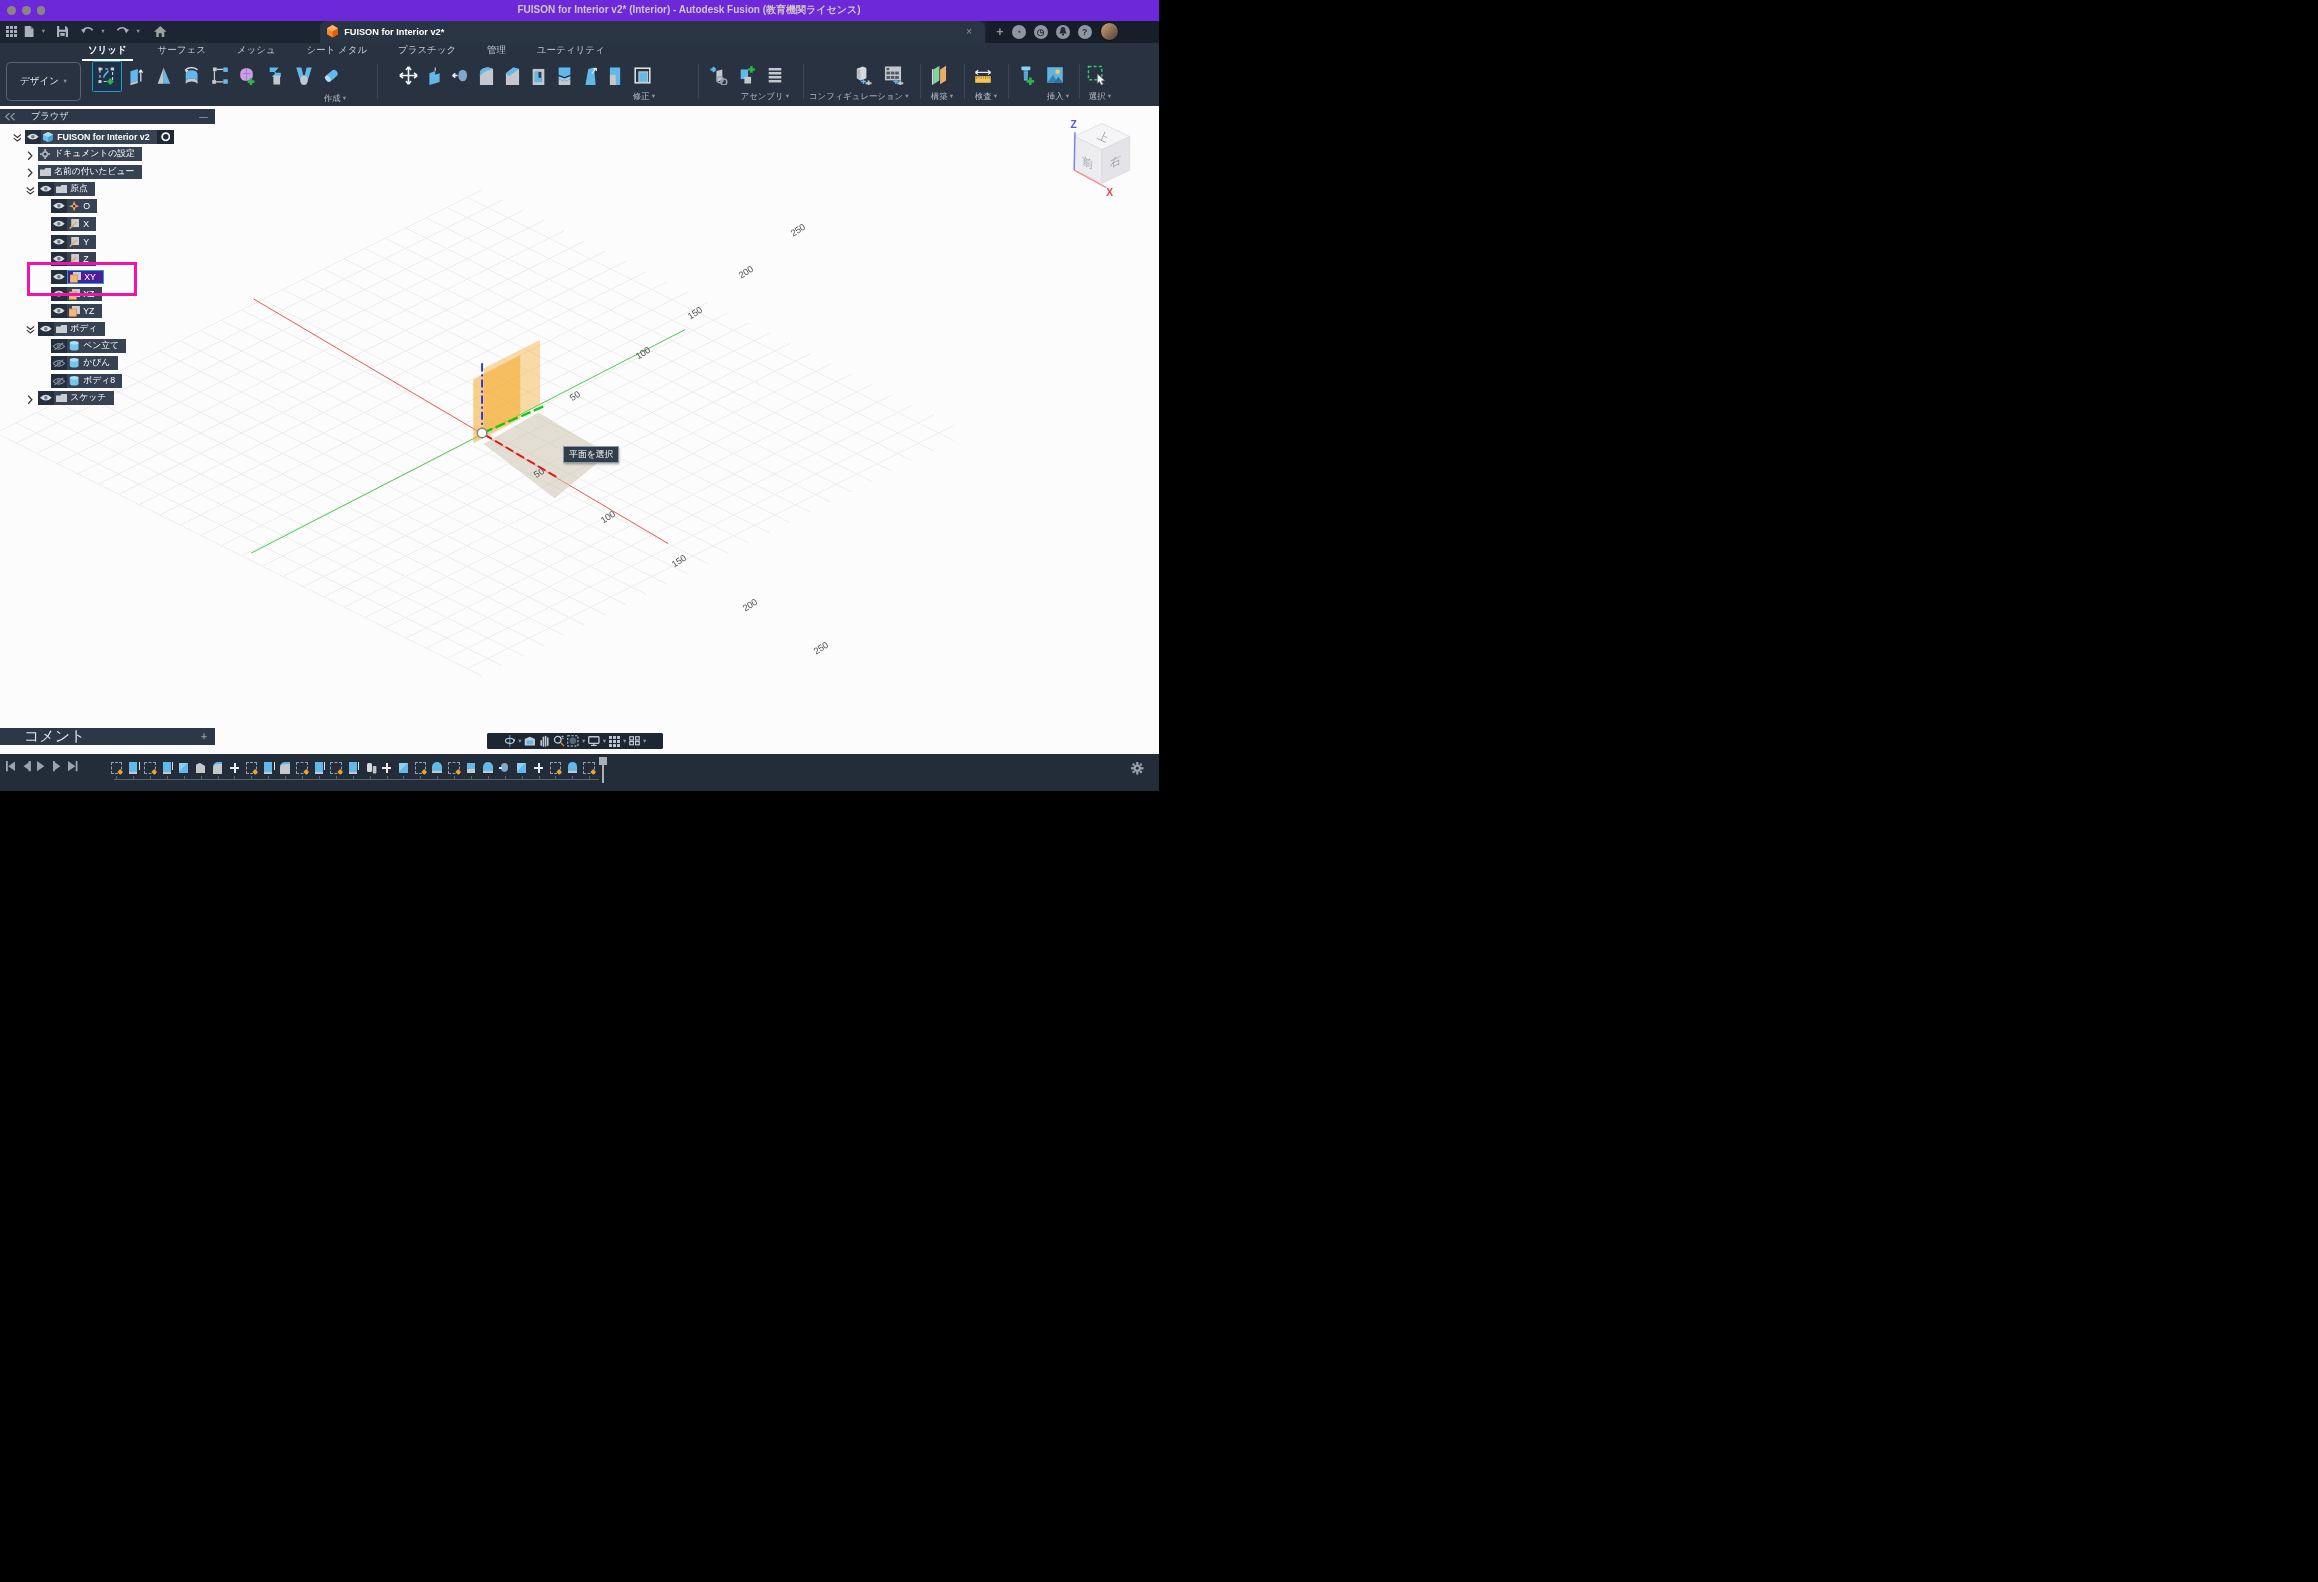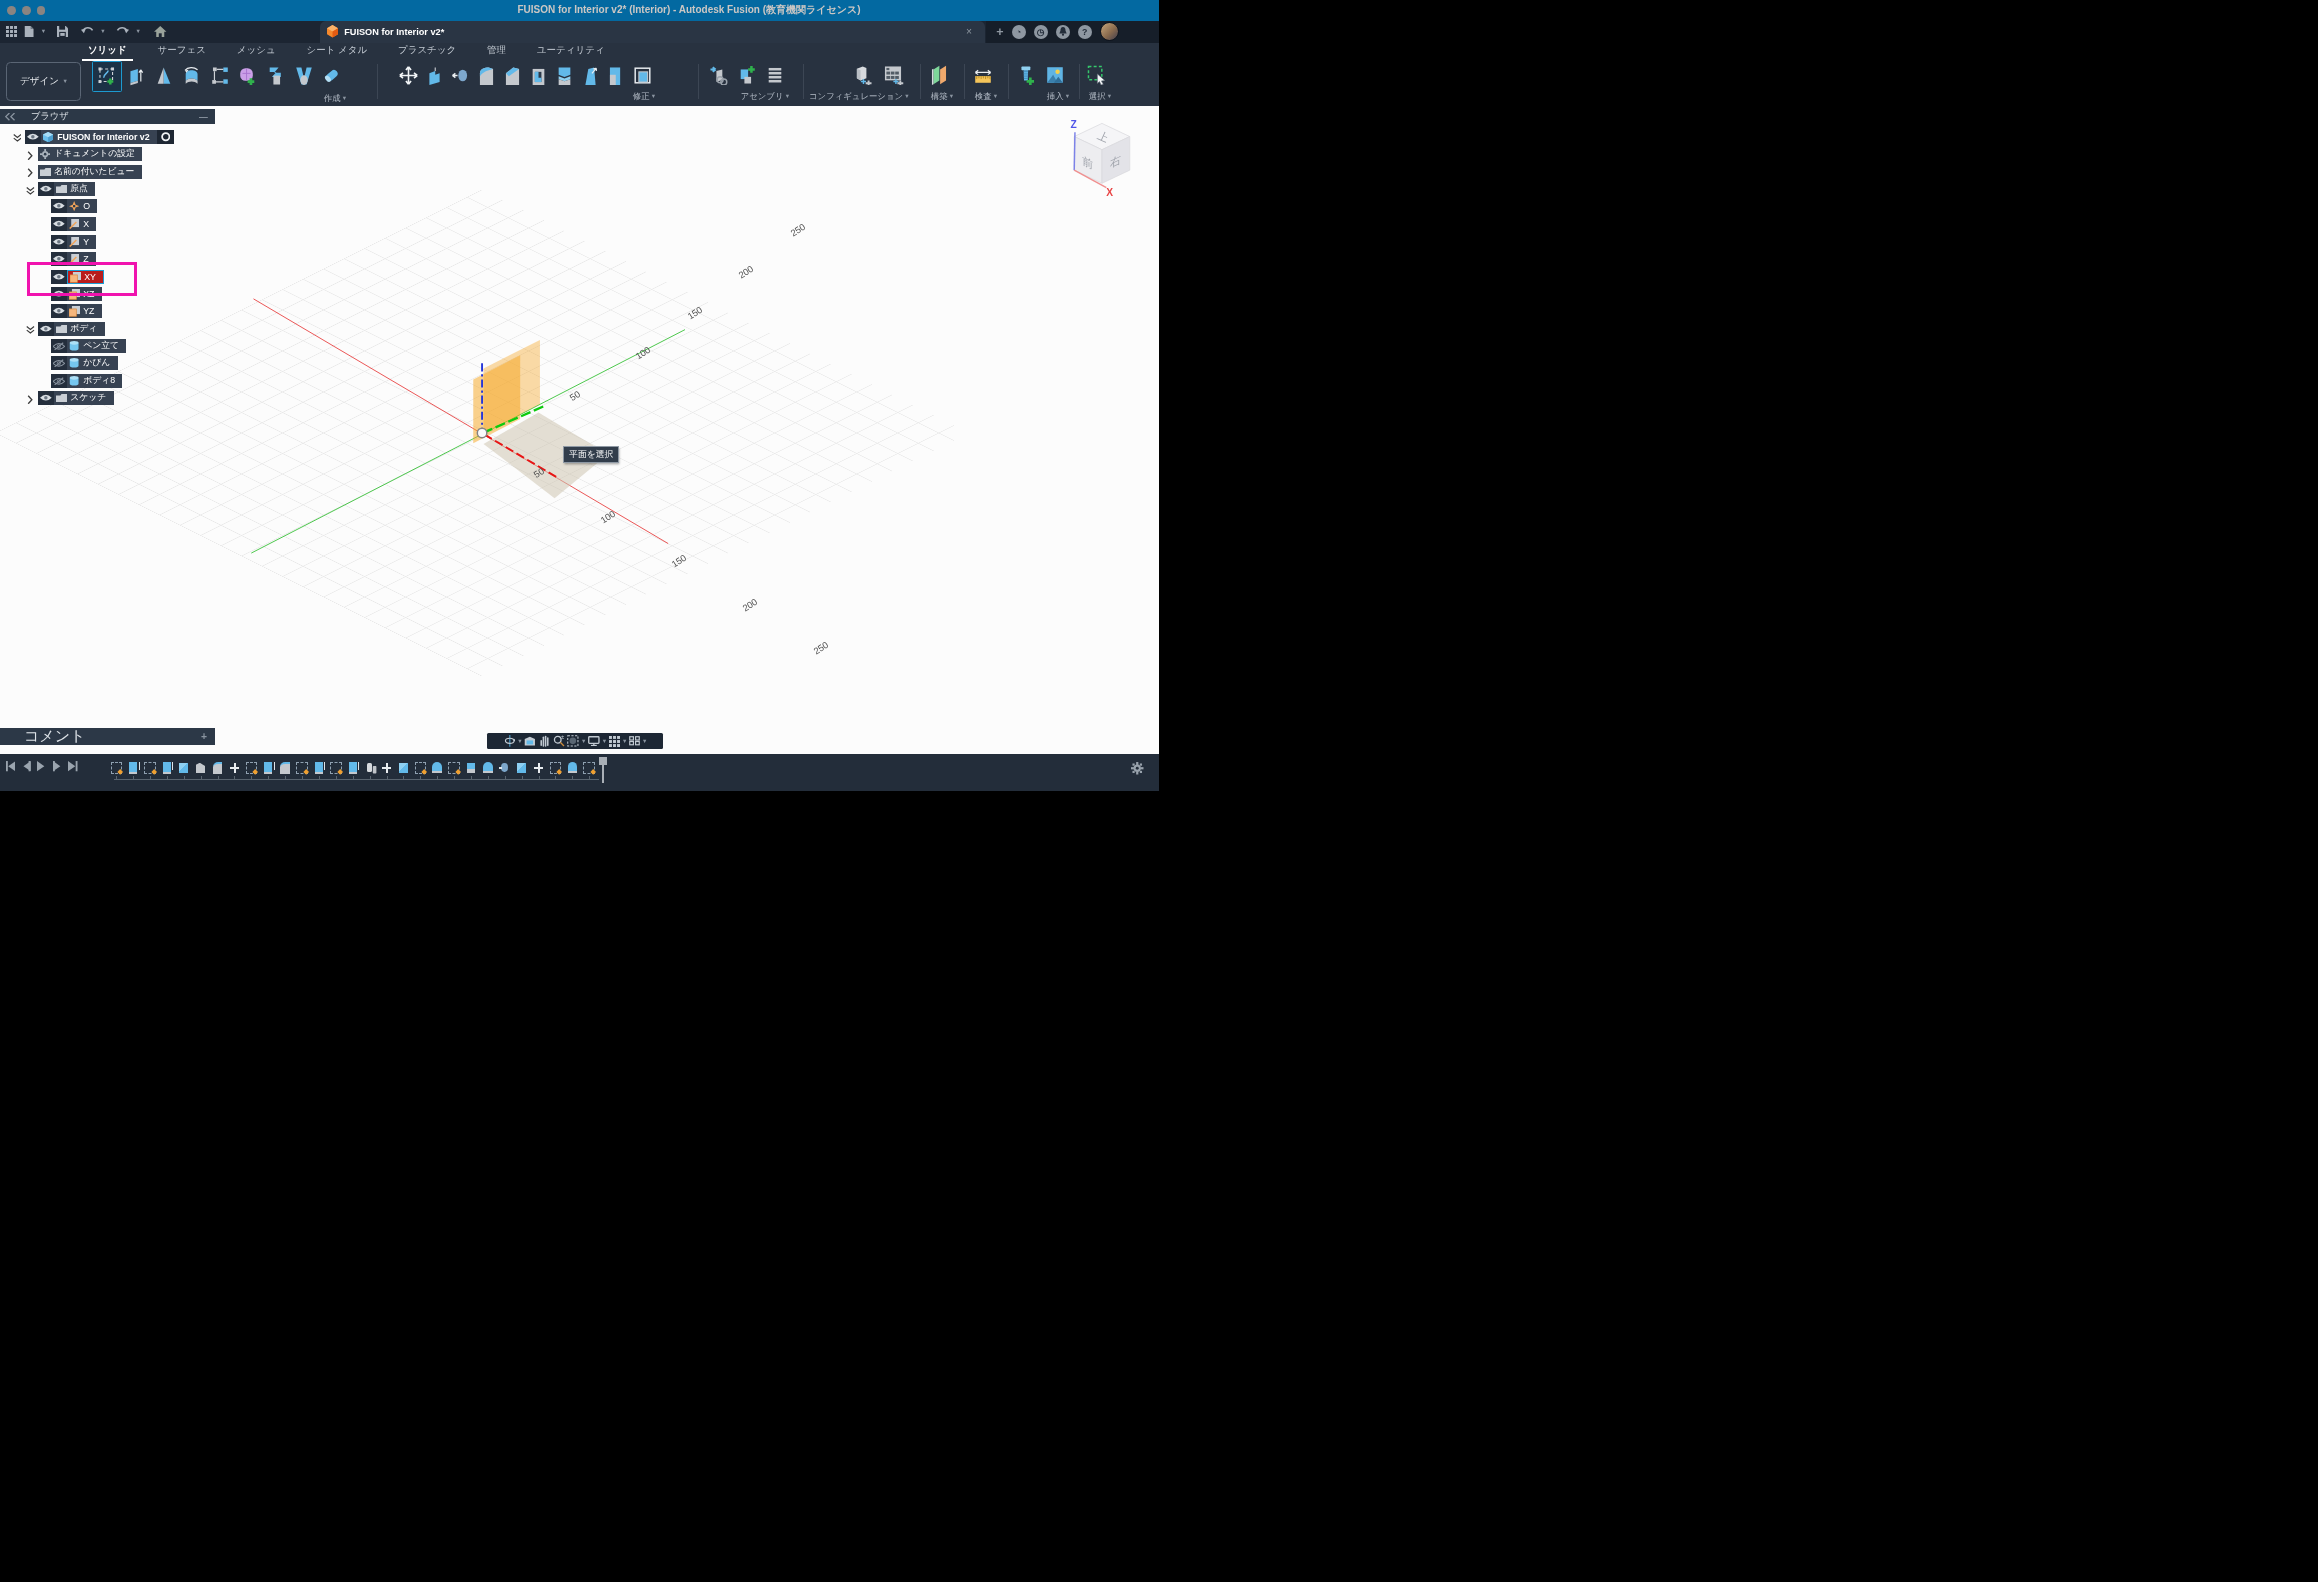--- a/index.html
+++ b/index.html
@@ -1,21 +1,21 @@
 <!DOCTYPE html>
 <html style="font-size:11.7px"><head>
 <meta charset="utf-8">
 <style>
   html,body{margin:0;padding:0;background:#000;}
   .screen{position:relative;width:1159px;height:791px;overflow:hidden;
     font-family:"Liberation Sans",sans-serif;background:#fcfcfc;}
   .abs{position:absolute;}
 
   
-  .titlebar{left:0;top:0;width:1378px;height:20.5px;background:#0369a1;display:flex;align-items:center;}
+  .titlebar{left:0;top:0;width:1378px;height:20.5px;background:#6d28d9;display:flex;align-items:center;}
   .tl-dots{display:flex;gap:5.9px;margin-left:7.3px;}
   .tl-dot{width:8.8px;height:8.8px;border-radius:50%;background:#8a8481;}
   .tl-title{position:absolute;left:0;right:0;text-align:center;color:#cbc7c4;font-size:10px;font-weight:bold;}
 
   
   .appbar{left:0;top:20.5px;width:1159px;height:22px;background:#1c2532;}
   .appbar .lefticons{position:absolute;left:5.9px;top:0;height:22px;display:flex;align-items:center;gap:7.3px;}
   .ico{display:flex;align-items:center;justify-content:center;}
   .caret{color:#8a94a0;font-size:6.6px;line-height:1;}
   .doctab{position:absolute;left:320px;top:0;width:665px;height:22px;background:#2a3544;
@@ -57,21 +57,21 @@
   
   .bheader{left:0;top:109px;width:215px;height:15.4px;background:#2c3847;display:flex;align-items:center;color:#dfe4e9;}
   .bheader .t{font-size:9.2px;margin-left:31px;}
   .btn-min{position:absolute;right:7.3px;color:#8a94a0;font-size:8.8px;font-weight:bold;}
   .trow{position:absolute;height:14px;display:flex;}
   .pill{display:flex;align-items:center;background:rgba(44,56,73,.95);color:#fff;font-size:8.8px;height:14px;}
   .eyec{width:16px;height:14px;display:flex;align-items:center;justify-content:center;background:rgba(36,46,60,.95);}
   .icoc{width:14.7px;height:14px;display:flex;align-items:center;justify-content:center;}
   .lbl{padding:0 7.3px 0 1.5px;white-space:nowrap;}
   .radioc{width:17.6px;height:14px;display:flex;align-items:center;justify-content:center;background:rgba(30,39,51,.95);}
-  .selwrap{display:flex;align-items:center;height:14px;box-sizing:border-box;border:1.5px solid #1b9fd6;background:#b91c1c;}
+  .selwrap{display:flex;align-items:center;height:14px;box-sizing:border-box;border:1.5px solid #1b9fd6;background:#4c1d95;}
   .chev{position:absolute;width:8.8px;height:10.3px;}
   .magenta{left:27px;top:262px;width:104px;height:28px;border:3.3px solid #f013ae;z-index:30;}
 
   
   .comments{left:0;top:728px;width:215px;height:17px;background:#2c3847;display:flex;align-items:center;z-index:5;}
   .comments .t{color:#dfe4e9;font-size:15px;margin-left:24px;}
   .comments .plus{position:absolute;right:8px;color:#8a94a0;font-size:10.3px;font-weight:bold;}
 
   
   .navbar{left:487px;top:733px;width:176px;height:16px;background:#1d2734;border-radius:1.5px;

